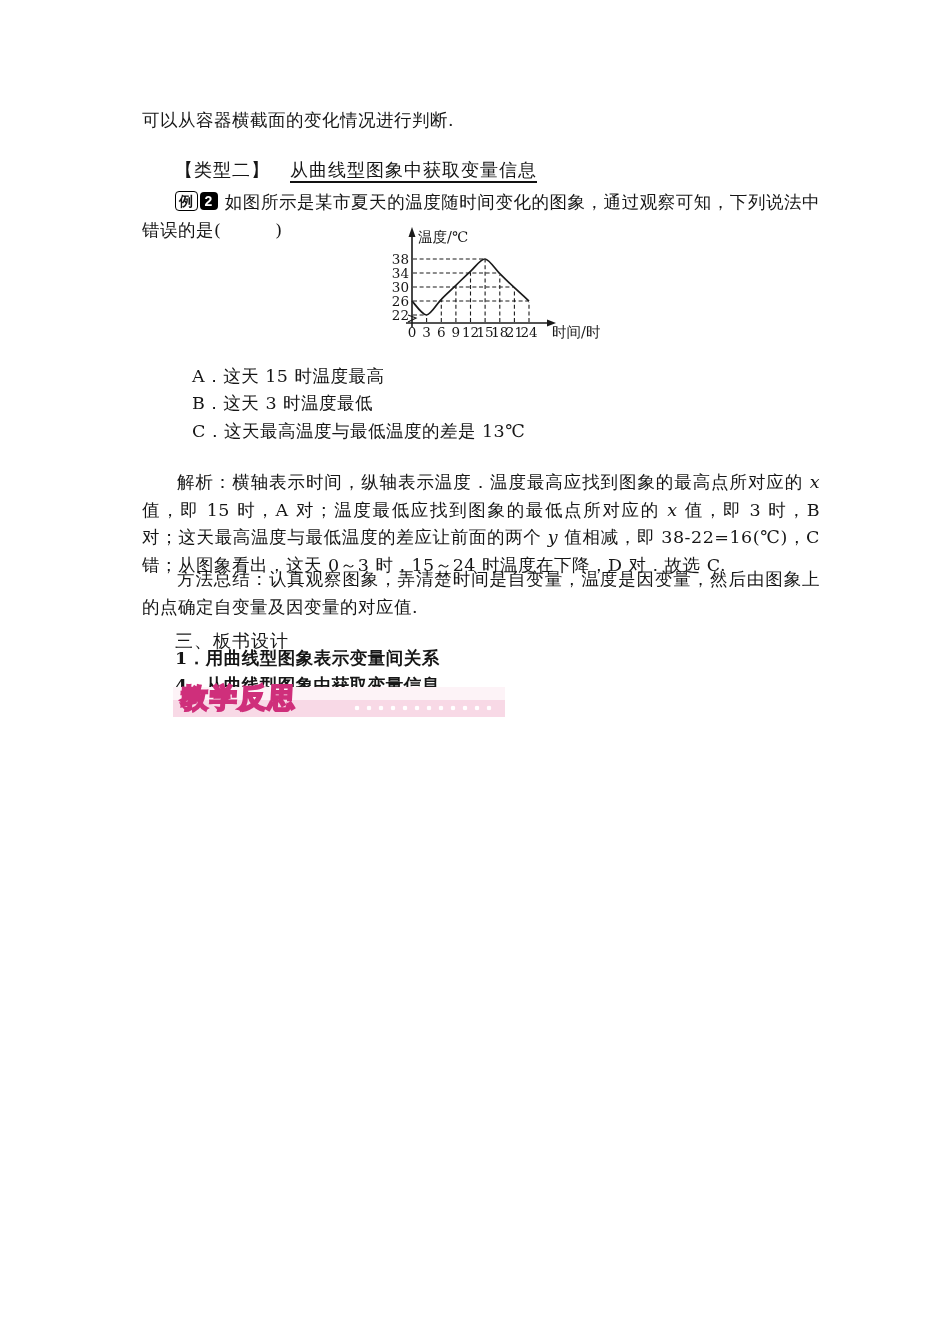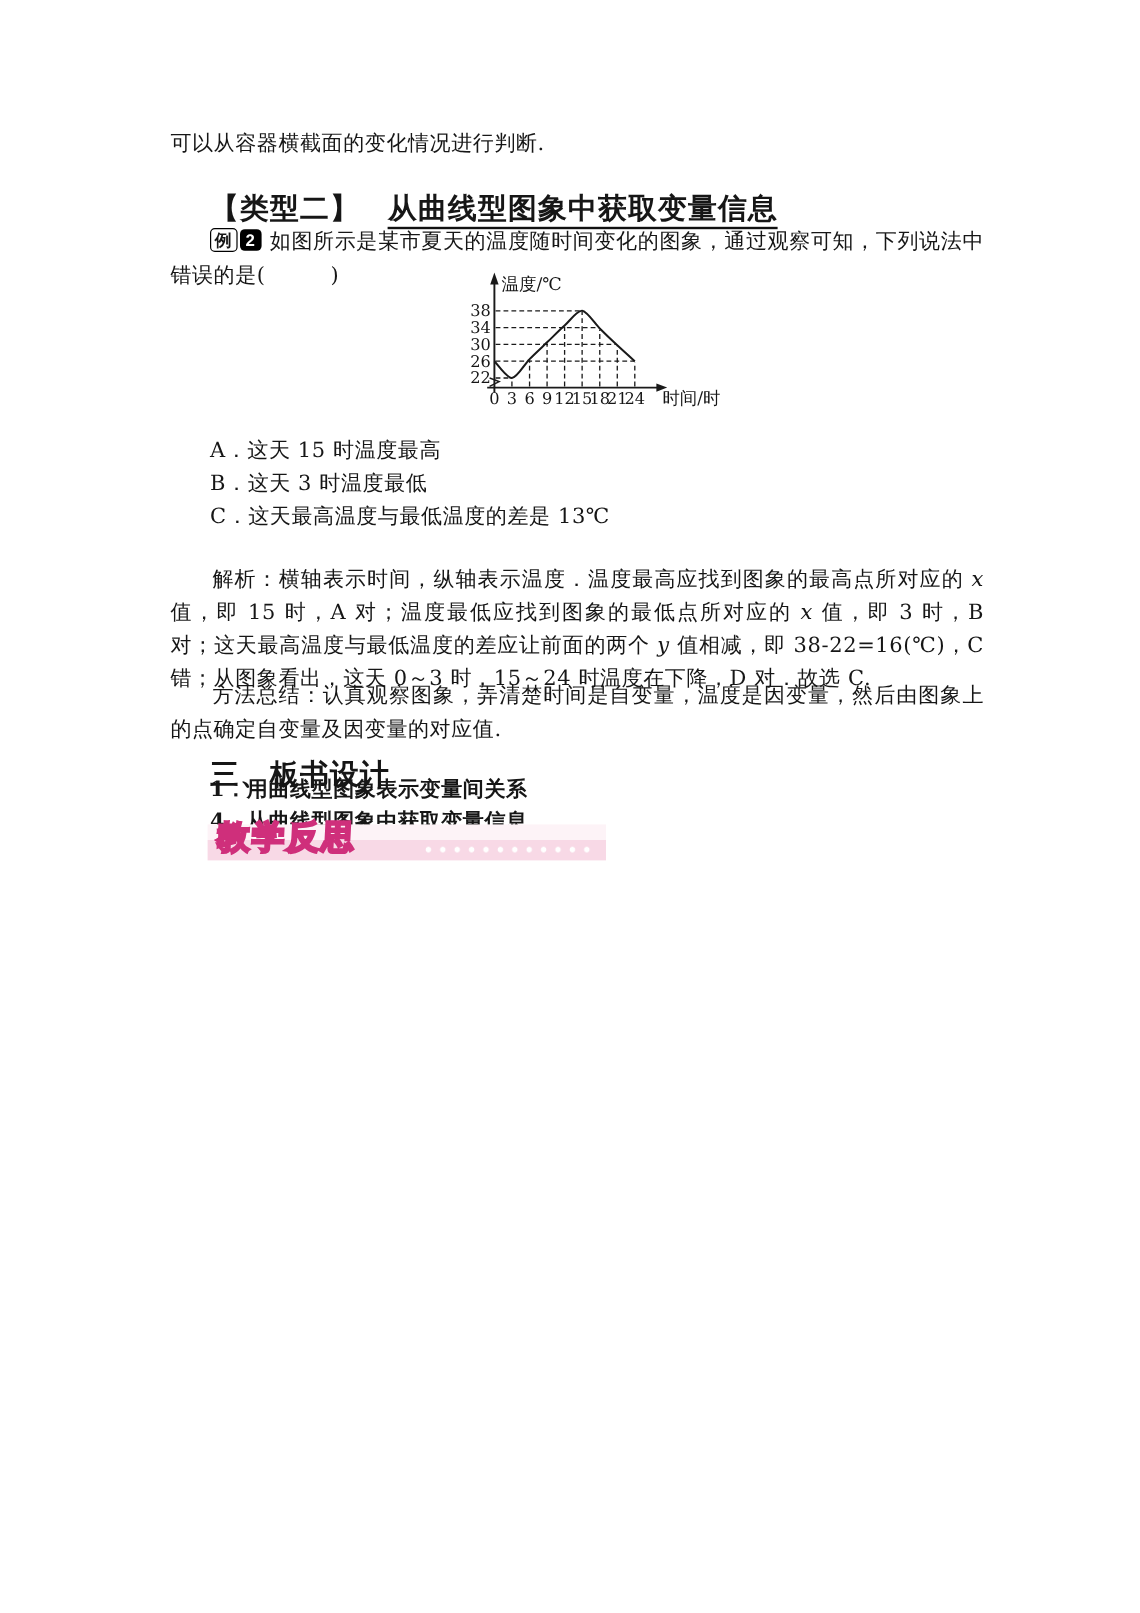--- a/index.html
+++ b/index.html
@@ -5,21 +5,21 @@
   html,body{margin:0;padding:0;background:#ffffff;}
   .page{
     position:relative;width:950px;height:1144px;background:#ffffff;overflow:hidden;
     font-family:"DejaVu Serif","Liberation Serif",serif;color:#161616;
   }
   .abs{position:absolute;}
   .body-text{font-size:17.5px;letter-spacing:0.5px;line-height:27.6px;}
   .para{width:678px;text-align:justify;text-indent:35px;}
   .heading{
     font-family:"Liberation Sans","DejaVu Sans",sans-serif;
-    font-weight:bold;font-size:24px;letter-spacing:1px;
+    font-weight:normal;font-size:18px;letter-spacing:1px;
   }
   .underlined{border-bottom:2px solid #111;padding-bottom:1px;}
   .seg-b{font-weight:normal;font-family:"Liberation Sans","DejaVu Sans",sans-serif;letter-spacing:0.5px;}
   .seg-i{font-style:italic;font-family:"DejaVu Serif","Liberation Serif",serif;}
   .badge-li{
     display:inline-block;border:1.7px solid #000;border-radius:4px;
     font:bold 14px/18px "Liberation Sans",sans-serif;padding:0 3px;height:18px;
     vertical-align:2px;text-indent:0;
   }
   .badge-num{
@@ -104,21 +104,21 @@
         <text x="93.1" y="114" text-anchor="middle" class="tick">15</text>
         <text x="107.8" y="114" text-anchor="middle" class="tick">18</text>
         <text x="122.4" y="114" text-anchor="middle" class="tick">21</text>
         <text x="137.0" y="114" text-anchor="middle" class="tick">24</text>
         <text x="26" y="19" class="axis-label">温度/℃</text>
         <text x="160" y="114" class="axis-label">时间/时</text>
         <path d="M20.0 78.0 C22.1 80.0 30.4 92.3 34.6 92.0 C38.8 91.8 45.1 80.5 49.3 76.3 C53.4 72.0 59.7 66.3 63.9 62.3 C68.1 58.3 74.3 52.0 78.5 48.3 C82.7 44.5 88.9 35.6 93.1 36.0 C97.3 36.4 103.6 46.6 107.8 50.7 C111.9 54.8 118.2 60.8 122.4 64.7 C126.6 68.6 134.9 76.1 137.0 78.0" class="curve"></path>
       </g>
   </svg>
 
-  <div class="abs body-text" style="left:175px;top:363px;line-height:27.4px;">
+  <div class="abs body-text" style="left:192px;top:363px;line-height:27.4px;">
     <div class="option-row">A．这天 15 时温度最高</div>
     <div class="option-row">B．这天 3 时温度最低</div>
     <div class="option-row">C．这天最高温度与最低温度的差是 13℃</div>
   </div>
 
   <div class="abs body-text para" style="left:142px;top:469px;"><span class="seg-b">解析：</span><span>横轴表示时间，纵轴表示温度．温度最高应找到图象的最高点所对应的 </span><span class="seg-i">x</span><span> 值，即 15 时，A 对；温度最低应找到图象的最低点所对应的 </span><span class="seg-i">x</span><span> 值，即 3 时，B 对；这天最高温度与最低温度的差应让前面的两个 </span><span class="seg-i">y</span><span> 值相减，即 38-22=16(℃)，C 错；从图象看出，这天 0～3 时，15～24 时温度在下降，D 对．故选 C.</span></div>
 
   <div class="abs body-text para" style="left:142px;top:566px;"><span class="seg-b">方法总结：</span><span>认真观察图象，弄清楚时间是自变量，温度是因变量，然后由图象上的点确定自变量及因变量的对应值.</span></div>
 
   <div class="abs heading" style="left:175px;top:589px;margin-top:40px;">三、板书设计</div>

